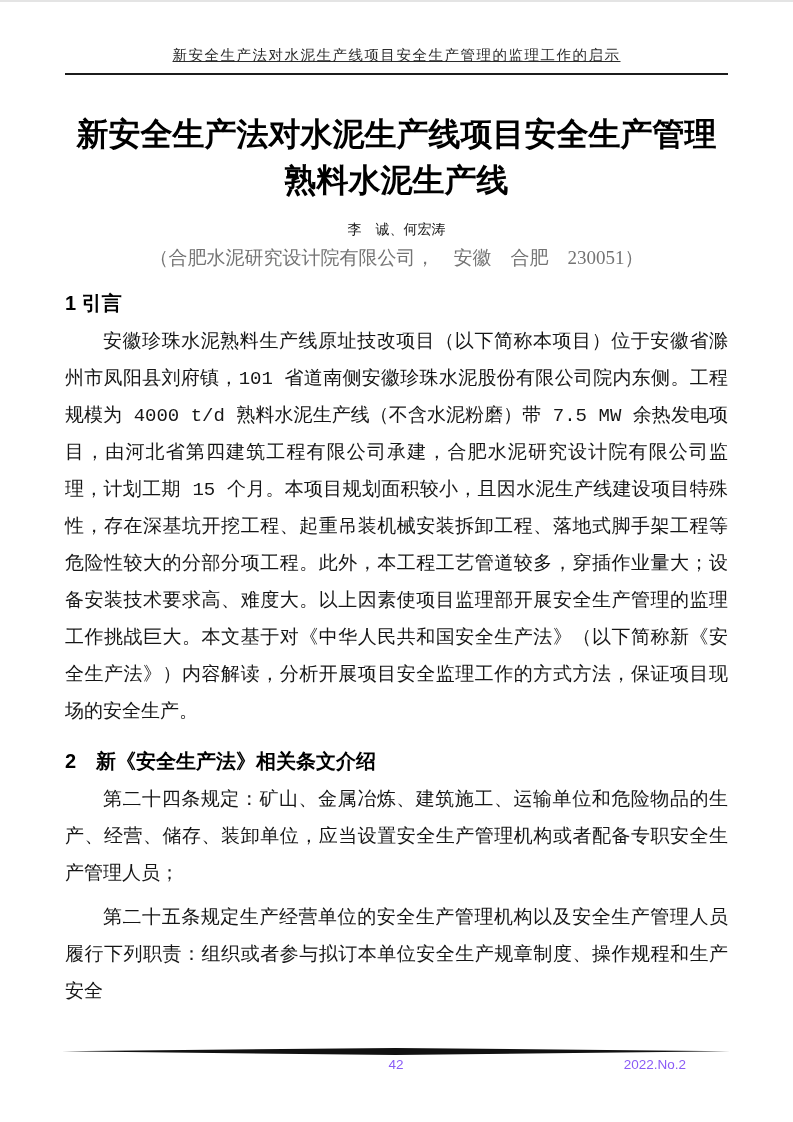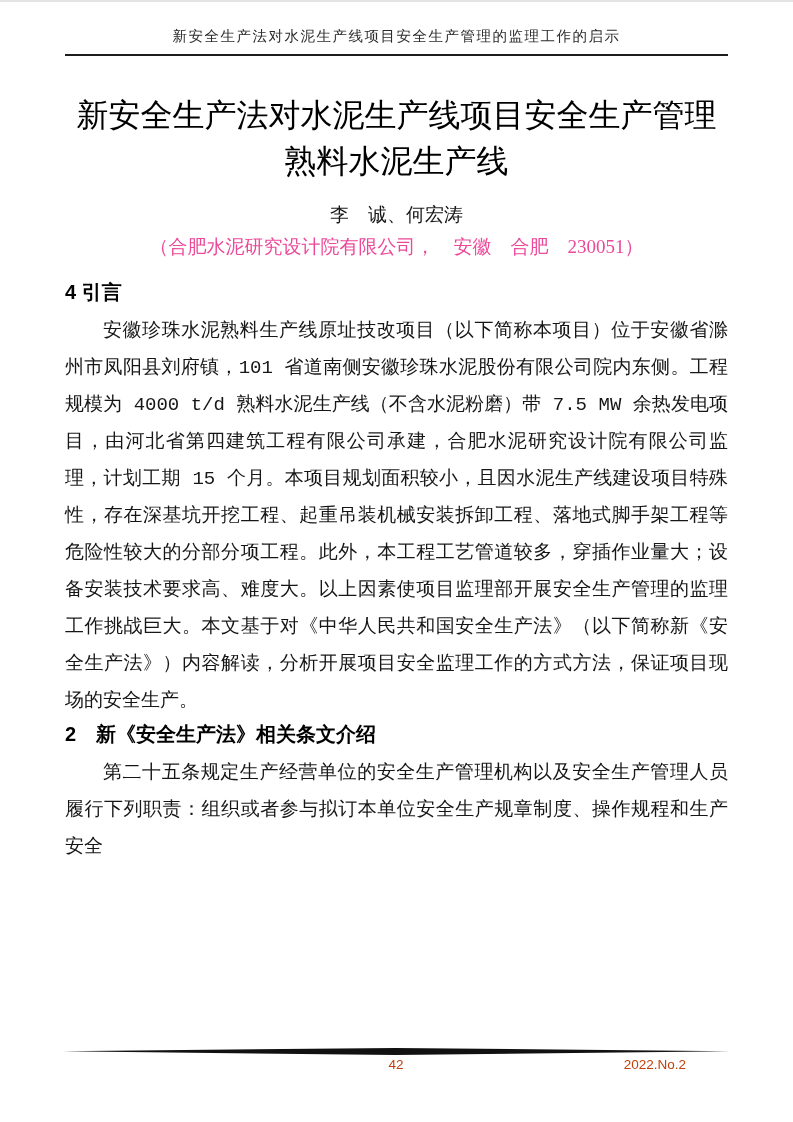--- a/index.html
+++ b/index.html
@@ -9,66 +9,67 @@
     margin:0 auto;
     background:#ffffff;
     color:#1a1a1a;
     font-family:"Liberation Serif","DejaVu Serif",serif;
     overflow:hidden;
     box-sizing:border-box;
     border-top:2px solid #e4e4e4;
   }
   .content{margin:0 65px;width:663px;}
   .running-head{
-    padding-top:25px;
+    padding-top:44px;
     text-align:center;
     font-size:14.5px;
     color:#2b2b2b;
     letter-spacing:1.5px;
     font-family:"Liberation Serif","DejaVu Serif",serif;
+    text-decoration:underline;
   }
   .head-rule{height:2px;background:#1c1c1c;margin-top:8px;}
   .article-title{
     margin-top:36px;
     text-align:center;
     font-family:"Liberation Sans","DejaVu Sans",sans-serif;
-    font-weight:normal;
+    font-weight:bold;
     font-size:32px;
     line-height:46px;
     color:#000000;
   }
-  .authors{margin-top:18px;text-align:center;font-size:19px;color:#161616;}
-  .affiliation{margin-top:6px;text-align:center;font-size:19px;color:#ec4899;}
+  .authors{margin-top:18px;text-align:center;font-size:14px;color:#161616;}
+  .affiliation{margin-top:6px;text-align:center;font-size:19px;color:#737373;}
   .sec-heading{
     margin-top:18px;
     font-family:"Liberation Sans","DejaVu Sans",sans-serif;
     font-weight:bold;
     font-size:20px;
     line-height:28px;
     color:#000000;
   }
-  .sec-heading.second{margin-top:0;}
+  .sec-heading.second{margin-top:16px;}
   p.body-para{
     margin:7px 0 0 0;
     font-size:19px;
     line-height:37px;
     text-align:justify;
     text-indent:2em;
     color:#161616;
     font-family:Liberation Mono, monospace;
   }
   .page-footer{
     position:absolute;
     left:62px;right:63px;top:1046px;
     height:30px;
   }
   .footer-rule{display:block;width:100%;height:7px;}
   .footer-row{position:relative;height:18px;margin-top:2px;
     font-family:"Liberation Sans","DejaVu Sans",sans-serif;
-    font-size:13.5px;color:#c2410c;}
+    font-size:13.5px;color:#8b5cf6;}
   .footer-page{position:absolute;left:0;right:0;text-align:center;}
   .footer-issue{position:absolute;right:44px;}
 </style>
 </head>
 <body>
 
 <div class="page">
   <div class="content">
 
     <div class="running-head">新安全生产法对水泥生产线项目安全生产管理的监理工作的启示</div>
@@ -76,27 +77,28 @@
 
     <div class="article-title">
       <div>新安全生产法对水泥生产线项目安全生产管理</div>
       <div>熟料水泥生产线</div>
     </div>
 
     <div class="authors">李　诚、何宏涛</div>
 
     <div class="affiliation">（合肥水泥研究设计院有限公司，　安徽　合肥　230051）</div>
 
-    <div class="sec-heading">4 引言</div>
+    <div class="sec-heading">1 引言</div>
 
     <p class="body-para">安徽珍珠水泥熟料生产线原址技改项目（以下简称本项目）位于安徽省滁州市凤阳县刘府镇，101 省道南侧安徽珍珠水泥股份有限公司院内东侧。工程规模为 4000 t/d 熟料水泥生产线（不含水泥粉磨）带 7.5 MW 余热发电项目，由河北省第四建筑工程有限公司承建，合肥水泥研究设计院有限公司监理，计划工期 15 个月。本项目规划面积较小，且因水泥生产线建设项目特殊性，存在深基坑开挖工程、起重吊装机械安装拆卸工程、落地式脚手架工程等危险性较大的分部分项工程。此外，本工程工艺管道较多，穿插作业量大；设备安装技术要求高、难度大。以上因素使项目监理部开展安全生产管理的监理工作挑战巨大。本文基于对《中华人民共和国安全生产法》（以下简称新《安全生产法》）内容解读，分析开展项目安全监理工作的方式方法，保证项目现场的安全生产。</p>
 
     <div class="sec-heading second">2　新《安全生产法》相关条文介绍</div>
 
 
+    <p class="body-para">第二十四条规定：矿山、金属冶炼、建筑施工、运输单位和危险物品的生产、经营、储存、装卸单位，应当设置安全生产管理机构或者配备专职安全生产管理人员；</p>
 
     <p class="body-para">第二十五条规定生产经营单位的安全生产管理机构以及安全生产管理人员履行下列职责：组织或者参与拟订本单位安全生产规章制度、操作规程和生产安全</p>
 
   </div>
 
   <div class="page-footer">
     <svg class="footer-rule" viewBox="0 0 663 7" preserveAspectRatio="none">
       <polygon points="0,3.2 331,0 663,3.2 331,7" fill="#111111"></polygon>
     </svg>
     <div class="footer-row">

